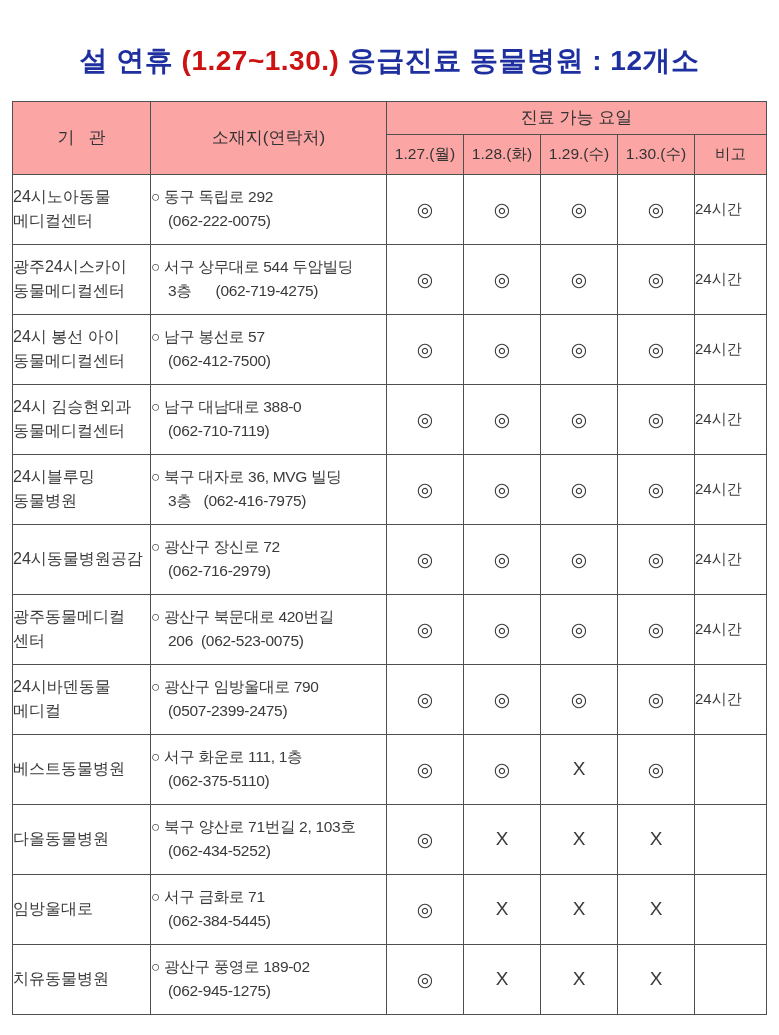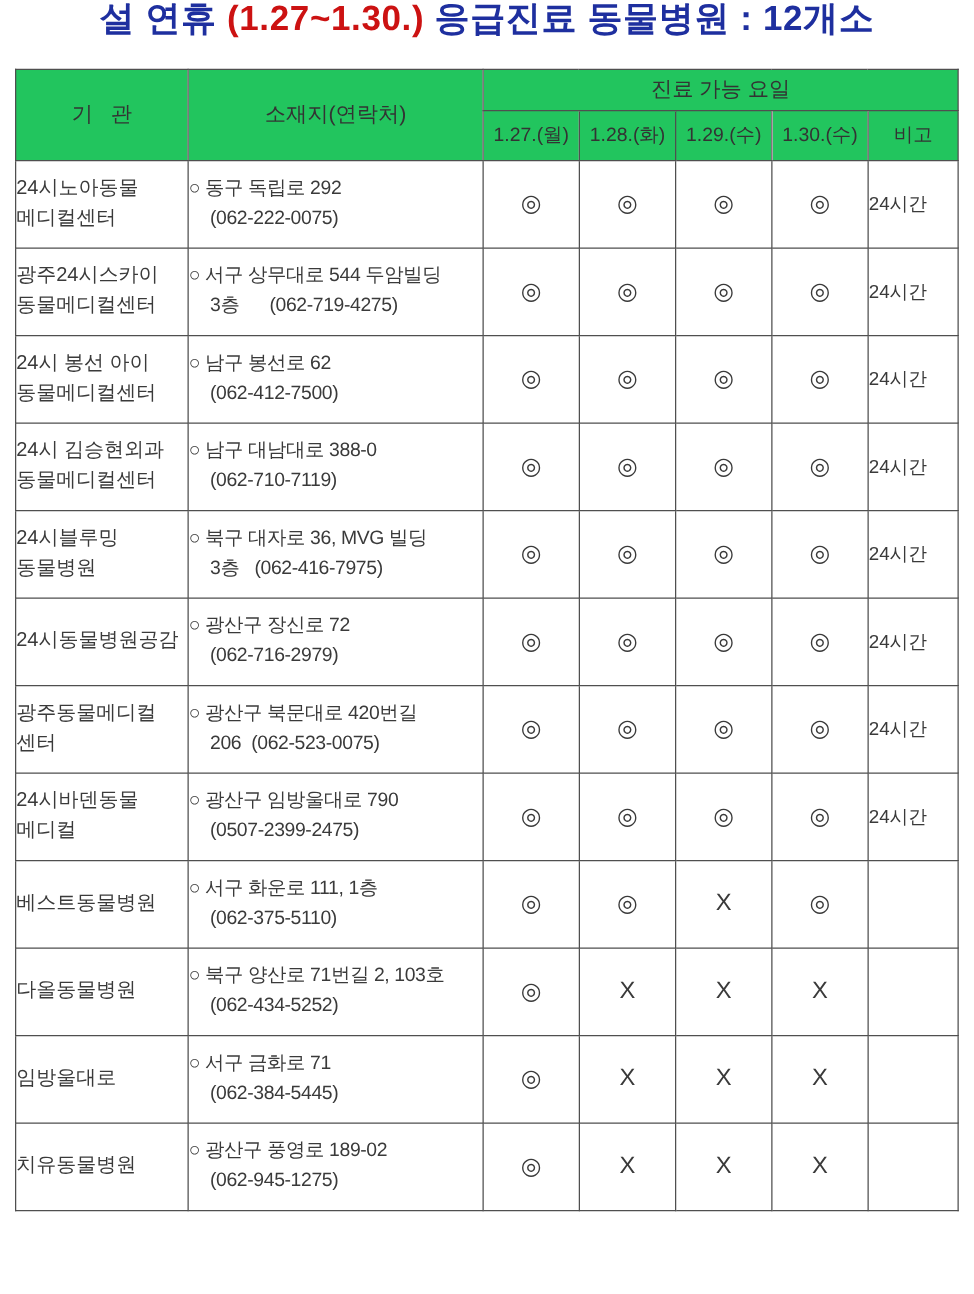--- a/index.html
+++ b/index.html
@@ -12,20 +12,21 @@
   }
   .page {
     width: 779px;
     height: 1035px;
     background: #ffffff;
     box-sizing: border-box;
     overflow: hidden;
   }
   .title {
     margin: 0;
+    padding-top: 46px;
     padding-bottom: 24px;
     text-align: center;
     font-size: 28px;
     font-weight: bold;
     letter-spacing: 0.5px;
     line-height: 1.1;
   }
   .title span { white-space: pre; }
   .t-blue { color: #1e2f9f; }
   .t-red  { color: #cc1212; }
@@ -37,21 +38,21 @@
     margin: 0 auto;
   }
   table.hospitals th,
   table.hospitals td {
     border: 1px solid #4f4f4f;
     box-sizing: border-box;
     padding: 0;
     overflow: hidden;
   }
   thead th {
-    background: #22c55e;
+    background: #fca5a5;
     font-weight: normal;
     color: #333333;
     text-align: center;
     vertical-align: middle;
     white-space: pre;
   }
   .th-main { font-size: 17px; }
   .th-top  { height: 33px; font-size: 17px; }
   .th-sub  { height: 40px; font-size: 15.5px; }
 
@@ -136,21 +137,21 @@
           </td>
           <td class="mark">◎</td>
           <td class="mark">◎</td>
           <td class="mark">◎</td>
           <td class="mark">◎</td>
           <td class="note">24시간</td>
         </tr>
         <tr>
           <td class="org">24시 봉선 아이<br>동물메디컬센터</td>
           <td class="addr">
-            <div class="addr-line1">○ 남구 봉선로 62</div>
+            <div class="addr-line1">○ 남구 봉선로 57</div>
             <div class="addr-line2">(062-412-7500)</div>
           </td>
           <td class="mark">◎</td>
           <td class="mark">◎</td>
           <td class="mark">◎</td>
           <td class="mark">◎</td>
           <td class="note">24시간</td>
         </tr>
         <tr>
           <td class="org">24시 김승현외과<br>동물메디컬센터</td>

